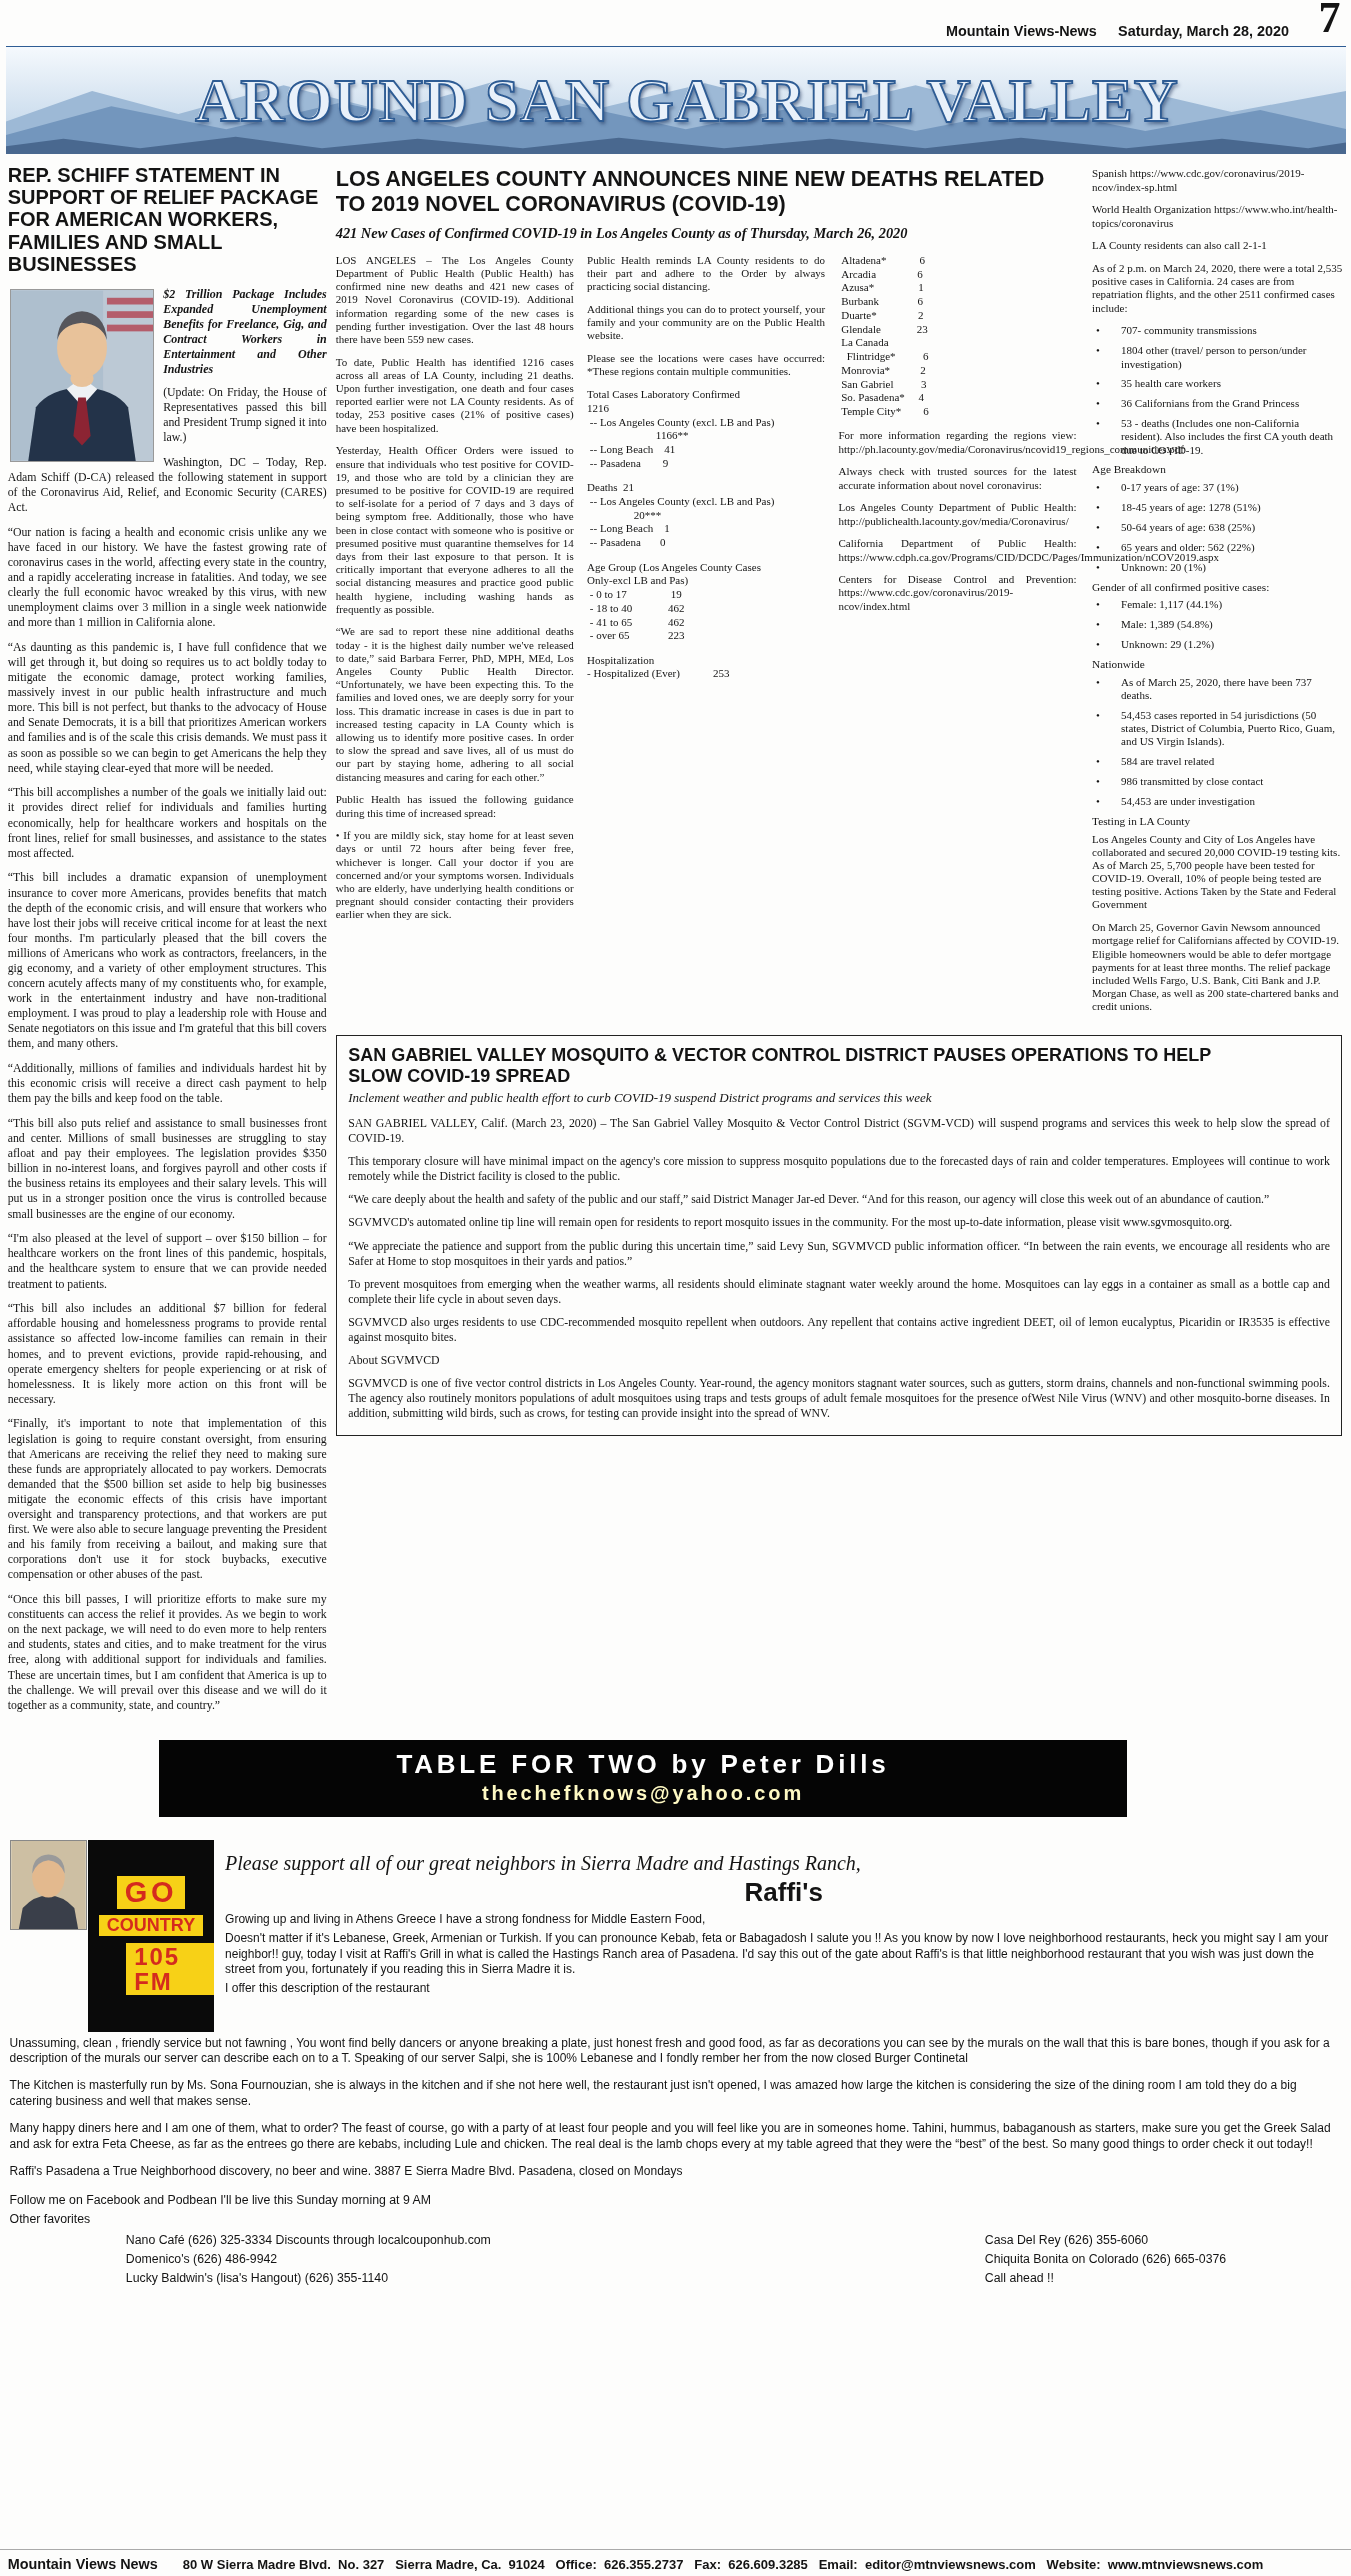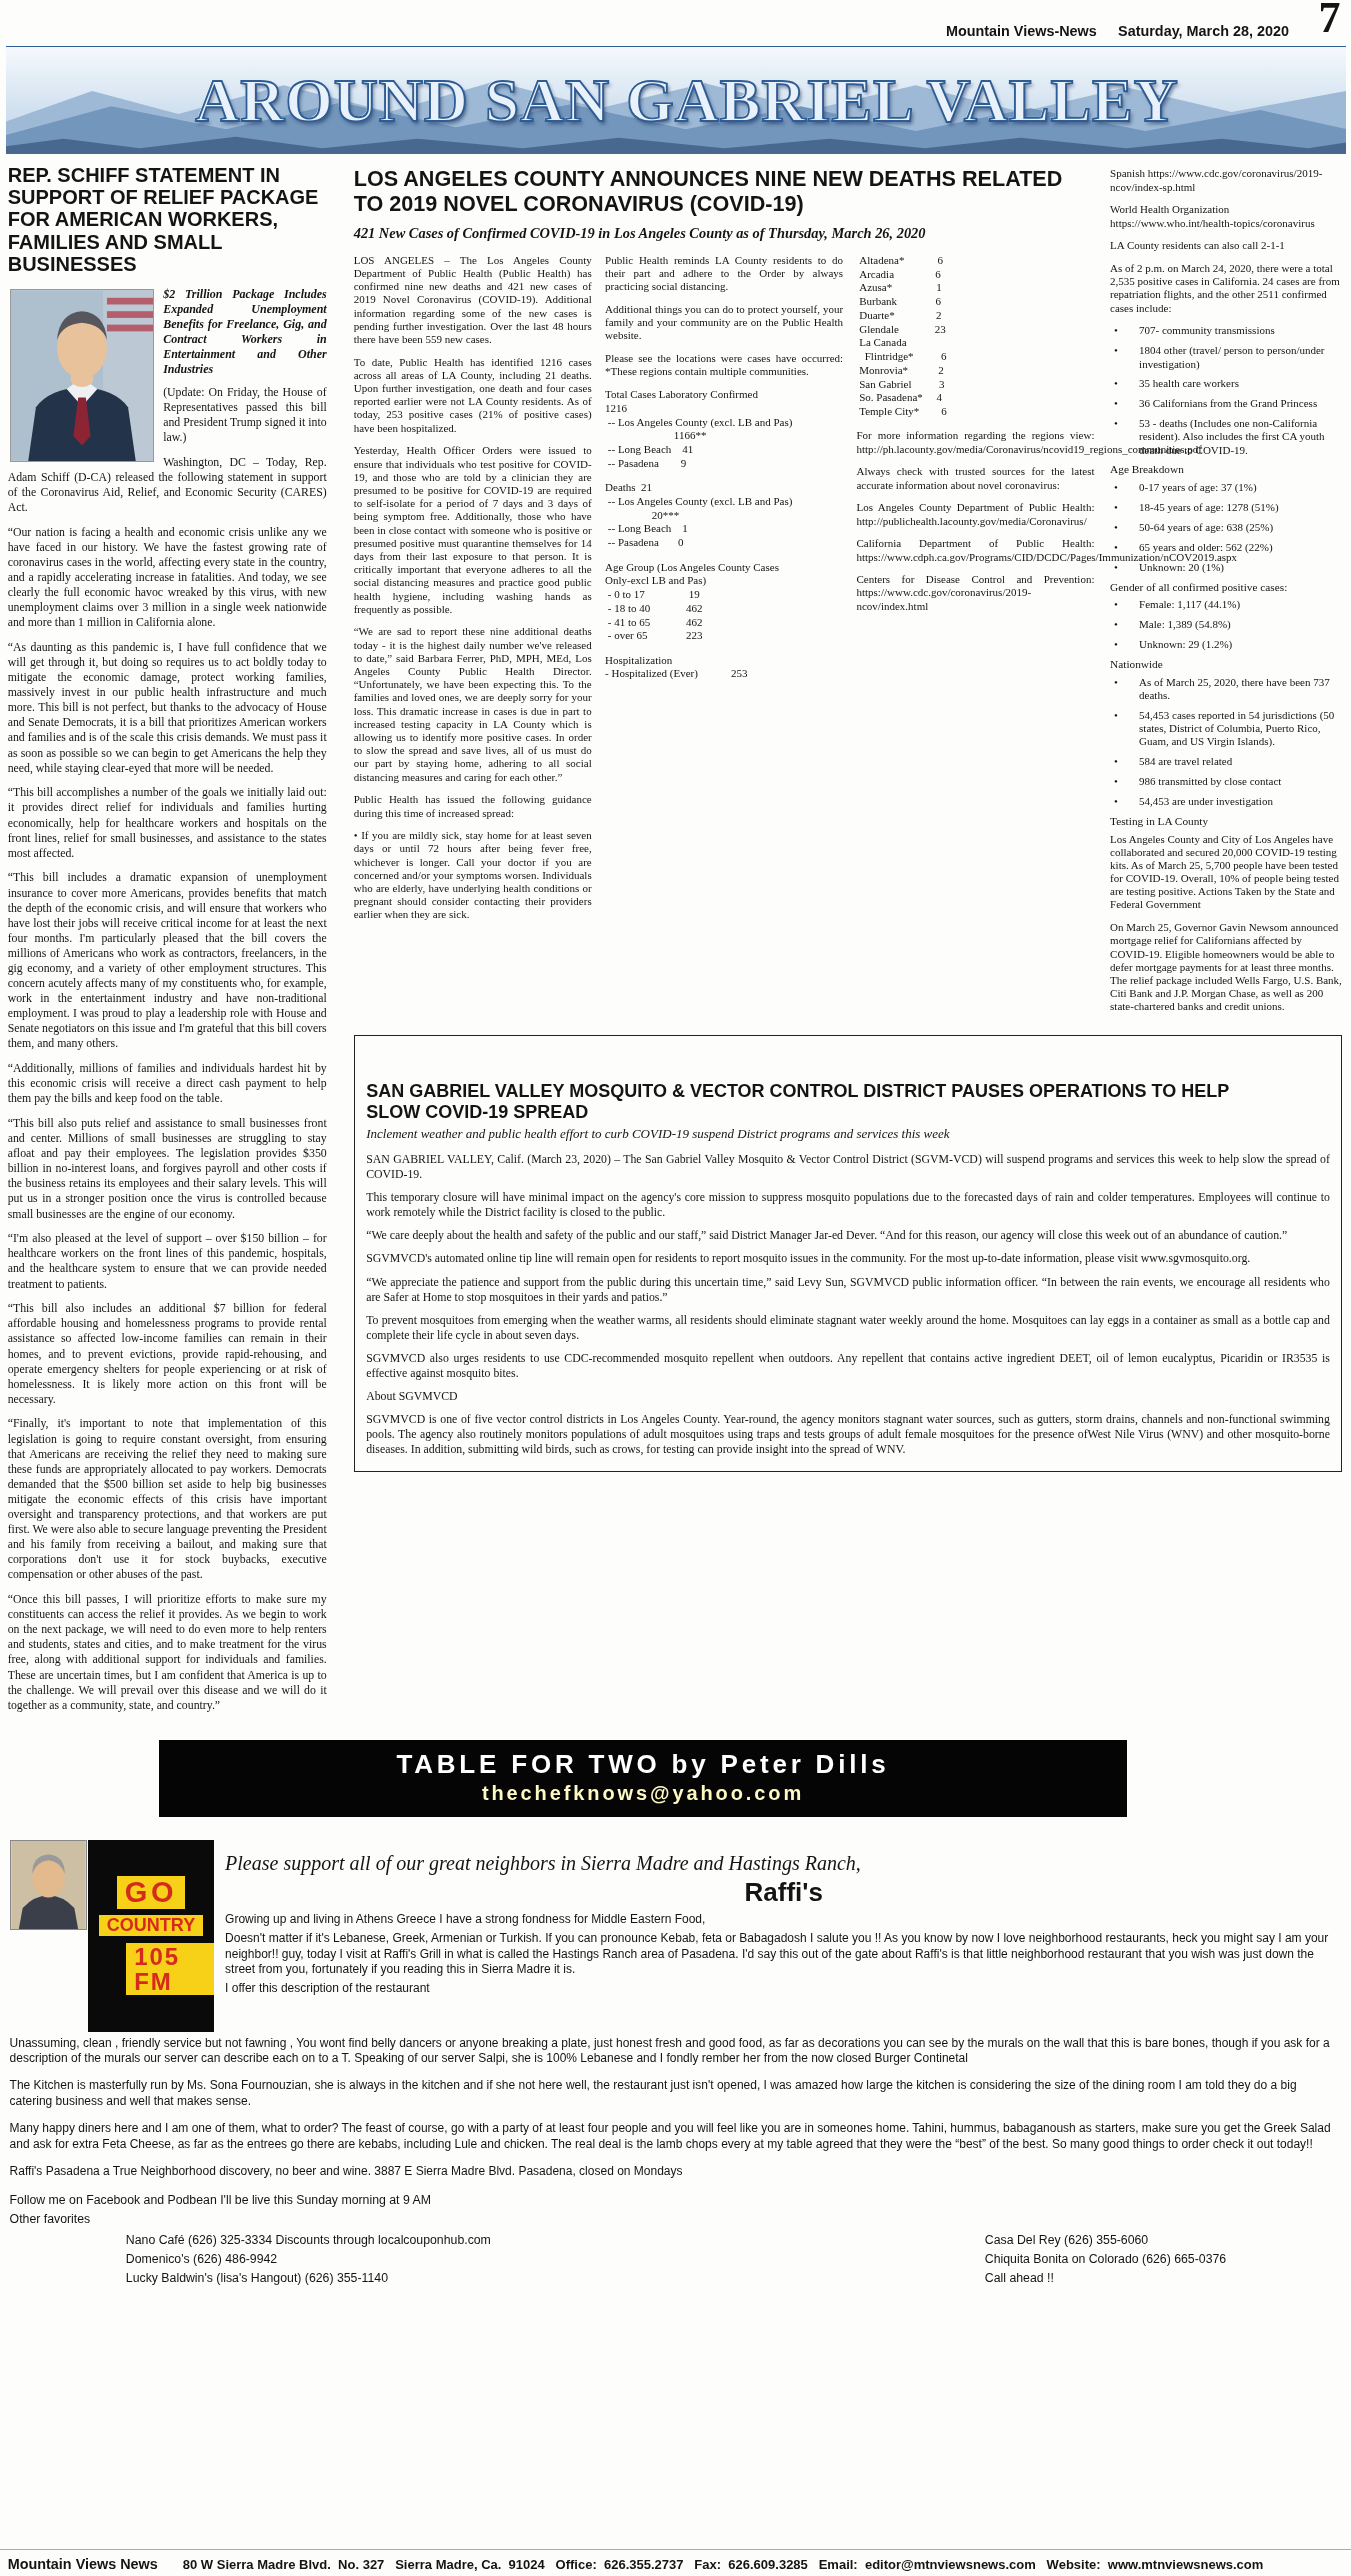--- a/index.html
+++ b/index.html
@@ -16,21 +16,21 @@
 
   
   .banner { position:relative; height:108px; margin:0 5.8px; border-top:1.9px solid #2e5c94; overflow:hidden; }
   .banner svg.bg { position:absolute; left:0; top:0; width:100%; height:100%; }
   .banner-title { position:absolute; inset:0; display:flex; align-items:center; justify-content:center;
                   font-family:"Liberation Serif", serif; font-weight:bold; font-size:61px; letter-spacing:1px;
                   color:#e9f1fa; -webkit-text-stroke:1.9px #2e5c94;
                   text-shadow:1.9px 2.9px 3.8px rgba(20,40,80,.55), -1px -1px 0 #ffffff; white-space:nowrap;padding-left:22px; }
 
   
-  .main { display:flex; gap:27px; padding:9.6px 9.6px 0 7.7px; align-items:flex-start; }
+  .main { display:flex; gap:9px; padding:9.6px 9.6px 0 7.7px; align-items:flex-start; }
   .left-col { width:319px; flex:none; }
   .right-col { flex:1; min-width:0; }
 
   .headline-lg { font-family:"Liberation Sans", sans-serif; font-size:20px; line-height:1.12;
                  font-weight:bold; margin-bottom:11.5px; }
   .photo-wrap { float:left; margin:1.9px 9.6px 5.8px 1.9px; border:1px solid #999; line-height:0; }
   .italic-deck { font-style:italic; font-weight:bold; font-size:12px; line-height:1.25;
                  text-align:justify; margin-bottom:7.7px; }
   .update-note { font-size:11.8px; line-height:1.28; text-align:justify; margin-bottom:9.6px; }
   .body-para { font-size:11.8px; line-height:1.28; text-align:justify; margin-bottom:9.6px; }
@@ -47,21 +47,21 @@
   .stat { font-size:11px; line-height:1.25; white-space:pre-wrap; margin-bottom:10.6px; }
   .ccol4 { flex:1; min-width:0; padding-top:3.8px; }
   .ccol4 .body-sm { text-align:left; }
   .bullet { font-size:11px; line-height:1.2; position:relative; padding-left:29px; margin-bottom:6.7px; }
   .bullet::before { content:"\2022"; position:absolute; left:3.8px; }
   .c4-head { font-size:11.3px; font-weight:normal; margin-bottom:5.8px; }
 
   
   .mosquito { border:1.9px solid #222; margin-top:11.5px; padding:9.6px 11.5px 5.8px 11.5px; }
   .mos-headline { font-family:"Liberation Sans", sans-serif; font-weight:bold; font-size:18px;
-                  line-height:1.15; margin-bottom:3.8px; max-width:864px;margin-top:36px; }
+                  line-height:1.15; margin-bottom:3.8px; max-width:864px; }
   .mos-deck { font-style:italic; font-size:13px; margin-bottom:9.6px; }
   .mos-para { font-size:11.8px; line-height:1.25; text-align:justify; margin-bottom:8.6px; }
 
   
   .tft { background:#050505; color:#fff; width:968px; margin:17.3px 0 0 159px; text-align:center;
          padding:9.6px 7.7px 11.5px 7.7px; }
   .tft-title { font-family:"Liberation Sans", sans-serif; font-weight:bold; font-size:26px;
                letter-spacing:3.8px; }
   .tft-email { font-family:"Liberation Sans", sans-serif; font-weight:bold; font-size:20px;
                letter-spacing:2.9px; color:#fef9c3; margin-top:1.9px; }

